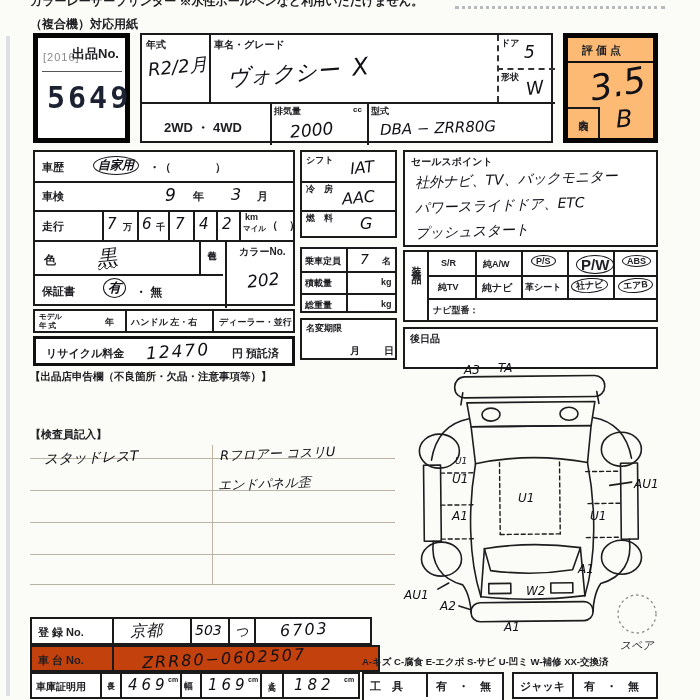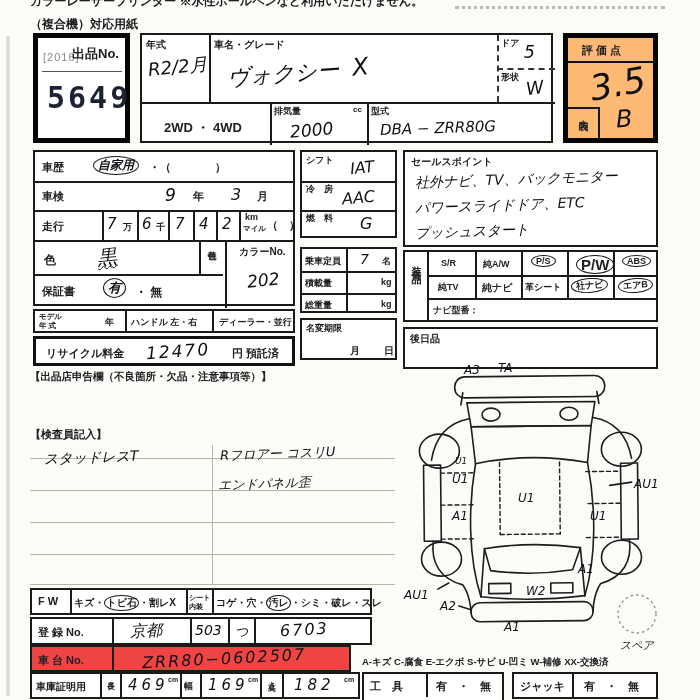--- a/index.html
+++ b/index.html
@@ -289,48 +289,34 @@
     <div class="abs ln" style="left:0;top:47px;width:365px"></div>
     <div class="abs ln" style="left:0;top:79px;width:365px"></div>
     <div class="abs ln" style="left:0;top:111px;width:365px"></div>
     <div class="abs ln" style="left:0;top:141px;width:365px"></div>
     <div class="abs" style="left:182px;top:2px;height:140px;border-left:1.2px solid #bcb4a2"></div>
     <span class="abs hw" style="left:14px;top:6px;font-size:14px;transform:rotate(-2deg)">スタッドレスT</span>
     <span class="abs hw" style="left:190px;top:2px;font-size:13px;transform:rotate(-2deg)">Rフロアー コスリU</span>
     <span class="abs hw" style="left:188px;top:32px;font-size:13px;transform:rotate(-2deg)">エンドパネル歪</span>
   </div>
 
-  <div class="abs bx" style="left:30px;top:588px;width:342px;height:27px;background:#fff">
-    <div class="abs bl" style="left:38px;top:0;height:23px"></div>
-    <div class="abs bl" style="left:154px;top:0;height:23px"></div>
-    <div class="abs bl" style="left:180px;top:0;height:23px"></div>
-    <span class="abs lbl" style="left:6px;top:5px;font-size:11px">F W</span>
-    <div class="abs" style="left:42px;top:5px;font-size:10px;font-weight:bold;white-space:nowrap">
-      <span>キズ・</span><span class="circ" style="padding:0 1px;border-width:1.4px">トビ石</span><span>・割レX</span>
-    </div>
-    <span class="abs lbl" style="left:157px;top:3px;font-size:7px">シート</span>
-    <span class="abs lbl" style="left:157px;top:12px;font-size:7px">内装</span>
-    <div class="abs" style="left:184px;top:5px;font-size:10px;font-weight:bold;white-space:nowrap">
-      <span>コゲ・穴・</span><span class="circ" style="padding:0 1px;border-width:1.4px">汚レ</span><span>・シミ・破レ・スレ</span>
-    </div>
-  </div>
 
   <div class="abs bx" style="left:30px;top:617px;width:342px;height:28px;background:#fff">
     <div class="abs bl" style="left:80px;top:0;height:24px"></div>
     <div class="abs bl" style="left:158px;top:0;height:24px"></div>
     <div class="abs bl" style="left:196px;top:0;height:24px"></div>
     <div class="abs bl" style="left:222px;top:0;height:24px"></div>
     <span class="abs lbl" style="left:6px;top:6px;font-size:11px">登 録 No.</span>
     <span class="abs hw" style="left:98px;top:2px;font-size:16px;transform:rotate(-3deg)">京都</span>
     <span class="abs hw" style="left:163px;top:3px;font-size:14px">503</span>
     <span class="abs hw" style="left:203px;top:4px;font-size:13px">つ</span>
     <span class="abs hw" style="left:248px;top:1px;font-size:16px;letter-spacing:2px;transform:rotate(-3deg)">6703</span>
   </div>
 
-  <div class="abs bx" style="left:30px;top:645px;width:321px;height:27px;background:#ef4444">
+  <div class="abs bx" style="left:30px;top:645px;width:350px;height:27px;background:#c2410c">
     <div class="abs bl" style="left:80px;top:0;height:23px"></div>
     <span class="abs lbl" style="left:6px;top:6px;font-size:11px">車 台 No.</span>
     <span class="abs hw" style="left:110px;top:2px;font-size:16px;letter-spacing:2px;transform:rotate(-3deg)">ZRR80−0602507</span>
   </div>
 
   <div class="abs bx" style="left:30px;top:672px;width:330px;height:27px;background:#fff">
     <div class="abs bl" style="left:68px;top:0;height:23px"></div>
     <div class="abs bl" style="left:88px;top:0;height:23px"></div>
     <div class="abs bl" style="left:148px;top:0;height:23px"></div>
     <div class="abs bl" style="left:168px;top:0;height:23px"></div>

